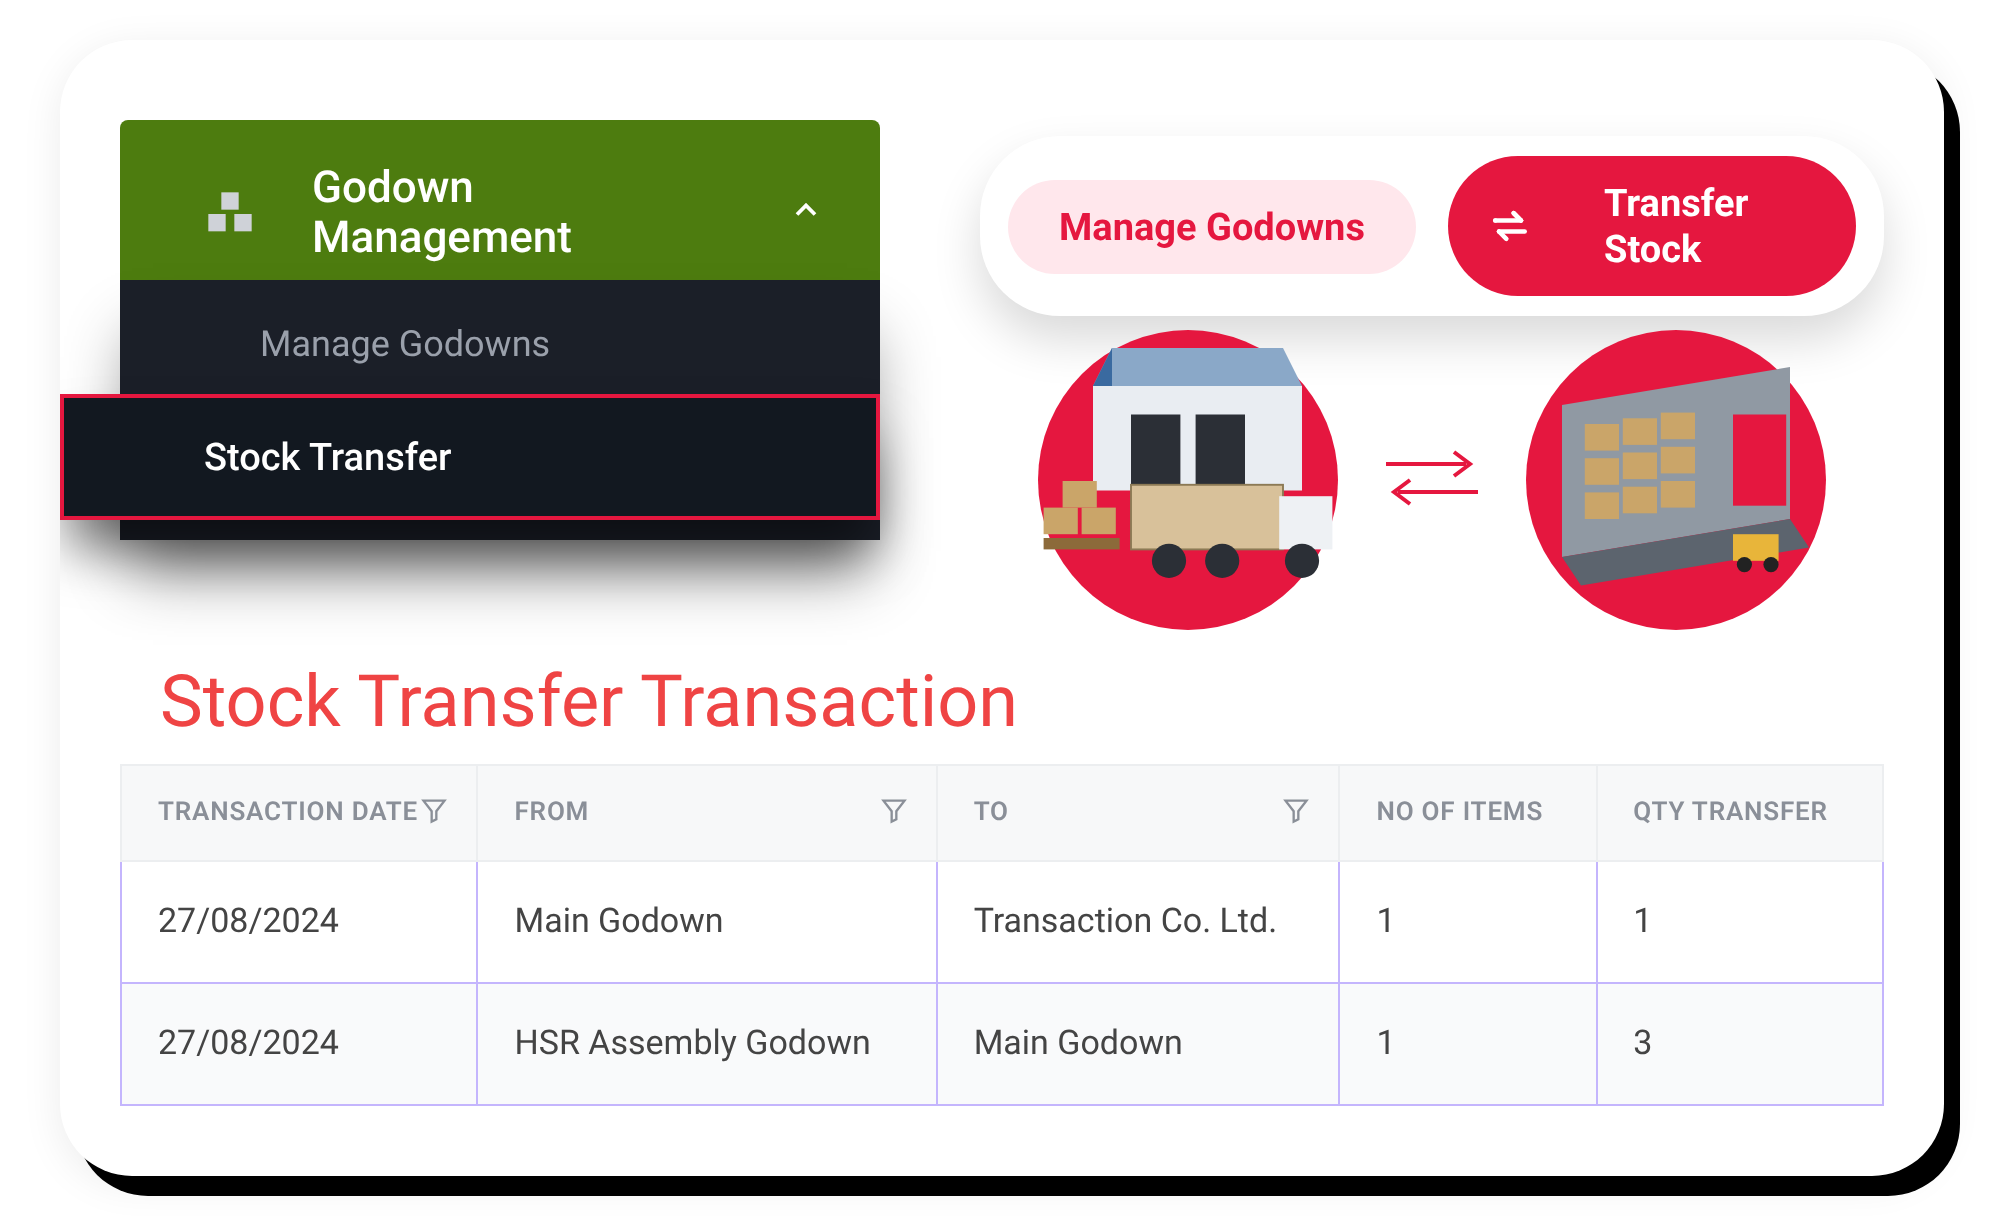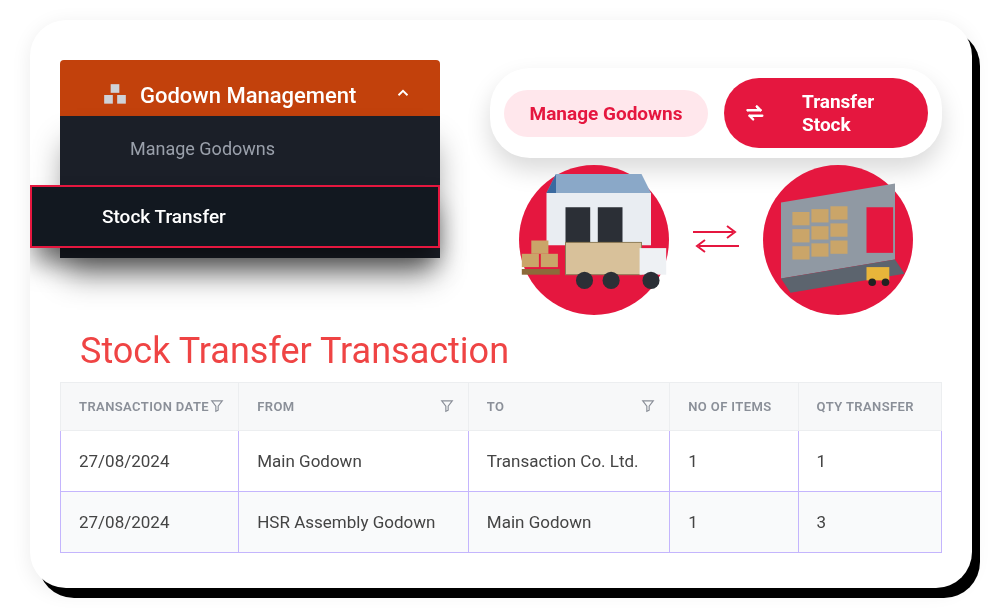--- a/index.html
+++ b/index.html
@@ -22,27 +22,27 @@
     overflow: hidden;
   }
   
   .sidebar {
     position: absolute;
     top: 40px;
     left: 0;
     width: 410px;
   }
   .sidebar-header {
-    background: #c2410c;
+    background: #4d7c0f;
     color: #fff;
     padding: 22px 28px 8px 42px;
     margin-left: 30px;
     display: flex;
     align-items: center;
-    gap: 12px;
+    gap: 28px;
     border-top-left-radius: 4px;
     border-top-right-radius: 4px;
   }
   .sidebar-header .title {
     font-size: 22px;
     font-weight: 500;
     flex: 1;
   }
   .boxes-icon svg { display:block; }
   .chevron { color:#fff; }
@@ -60,21 +60,20 @@
   }
   .sidebar-item.active {
     background: #121820;
     color: #fff;
     border: 2px solid #e5173f;
     padding: 18px 28px 18px 70px;
     margin-left: -30px;
     font-weight: 500;
     font-size: 19px;
     box-shadow: 0 18px 26px -4px rgba(0,0,0,0.55);
-    margin-top: 12px;
   }
   
   .pillbar {
     position: absolute;
     top: 48px;
     left: 460px;
     right: 30px;
     background: #fff;
     border-radius: 40px;
     padding: 10px 14px;

